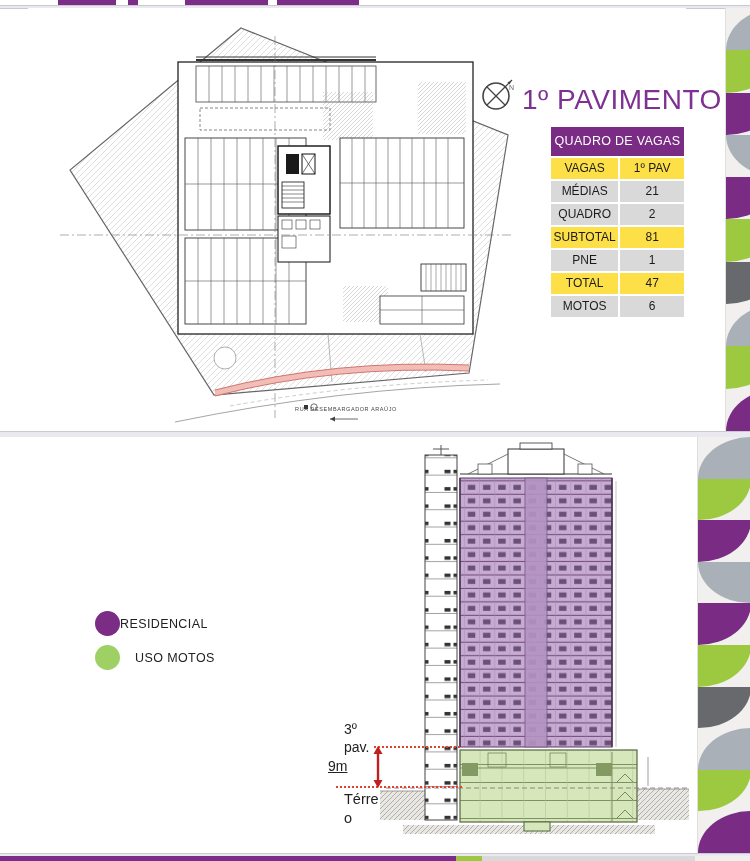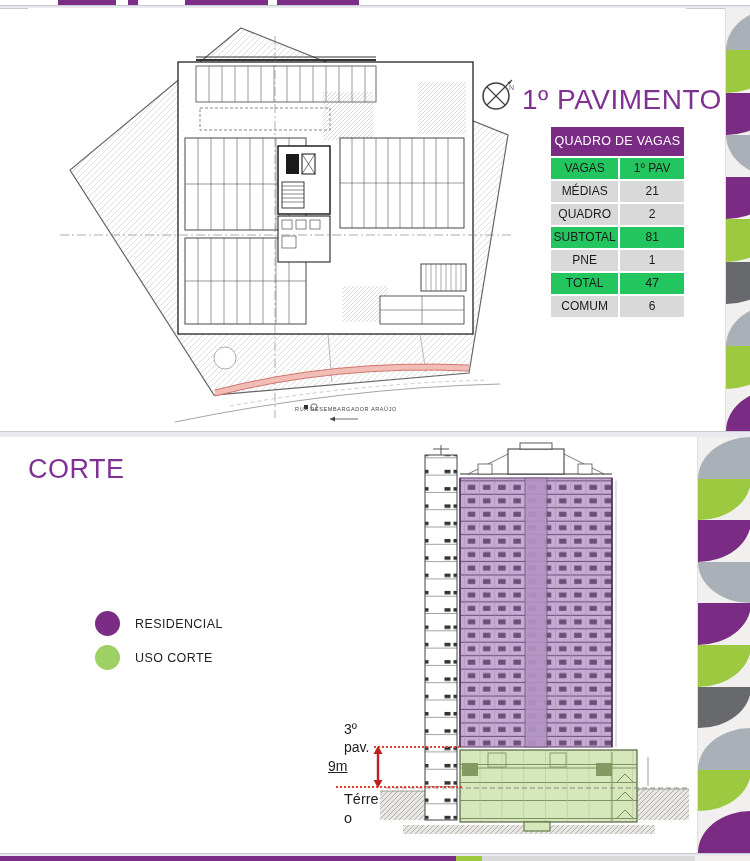--- a/index.html
+++ b/index.html
@@ -30,21 +30,21 @@
   .c-purple{background:#7a2b84;}
 
   
   .big-title{color:#7e3192;font-size:28px;letter-spacing:.5px;white-space:nowrap;}
 
   
   table.vagas{border-collapse:separate;border-spacing:2px;background:#fff;
               font-size:12px;text-align:center;table-layout:fixed;}
   table.vagas td{padding:2px 2px;line-height:1.25;vertical-align:middle;word-break:break-word;}
   td.hdr{background:#7a2c84;color:#fff;font-size:12.5px;height:25px;letter-spacing:.3px;}
-  td.green{background:#22c55e;}
+  td.green{background:#fde047;}
   td.gray{background:#d9d9d9;}
   .col-l{width:78px;} .col-r{width:74px;}
   tr.row td{height:17px;}
 
   
   .legend-dot{width:25px;height:25px;border-radius:50%;}
   .legend-label{font-size:12.5px;letter-spacing:.4px;color:#222;}
 
   
   .ann{font-size:14px;color:#222;line-height:1.3;}
@@ -231,21 +231,21 @@
       </tr>
       <tr class="row">
         <td class="gray col-l">PNE</td>
         <td class="gray col-r">1</td>
       </tr>
       <tr class="row">
         <td class="green col-l">TOTAL</td>
         <td class="green col-r">47</td>
       </tr>
       <tr class="row">
-        <td class="gray col-l">COMUM</td>
+        <td class="gray col-l">MOTOS</td>
         <td class="gray col-r">6</td>
       </tr>
     </tbody>
       </table>
 
     <div class="abs strip" style="top:0;height:423px;">
       <div class="tile">
           <div class="q tl c-lgray"></div>
         </div>
       <div class="tile">
@@ -275,29 +275,28 @@
       <div class="tile">
           <div class="q tl c-purple"></div>
         </div>
     </div>
   </div>
 
   <div class="abs divider" style="top:431px;height:6px;"></div>
 
   <div class="abs" style="left:0;top:437px;width:750px;height:416px;background:#fff;">
 
-    <div class="abs big-title" style="left:28px;top:17px;font-size:27px;">CORTE</div>
-
-    <div class="abs" style="left:95px;top:174px;display:flex;align-items:center;gap:15px;">
+
+    <div class="abs" style="left:95px;top:174px;display:flex;align-items:center;">
       <div class="legend-dot" style="background:#7b2c85;"></div>
       <div class="legend-label">RESIDENCIAL</div>
     </div>
     <div class="abs" style="left:95px;top:208px;display:flex;align-items:center;gap:15px;">
       <div class="legend-dot" style="background:#9ed063;"></div>
-      <div class="legend-label">USO CORTE</div>
+      <div class="legend-label">USO MOTOS</div>
     </div>
 
     <svg class="abs" style="left:328px;top:4px;" width="365" height="412" viewBox="0 0 365 412">
       <defs>
         <pattern id="towerPat" width="15.2" height="13.45" patternUnits="userSpaceOnUse">
           <rect width="15.2" height="13.45" fill="#c7abd2"></rect>
           <line x1="0" y1="12.9" x2="15.2" y2="12.9" stroke="#6b4877" stroke-width="1"></line>
           <line x1="14.9" y1="0" x2="14.9" y2="13.45" stroke="#a78cb3" stroke-width="0.6"></line>
           <rect x="3" y="3.5" width="7.5" height="5" fill="#533a60" opacity="0.8"></rect>
         </pattern>

